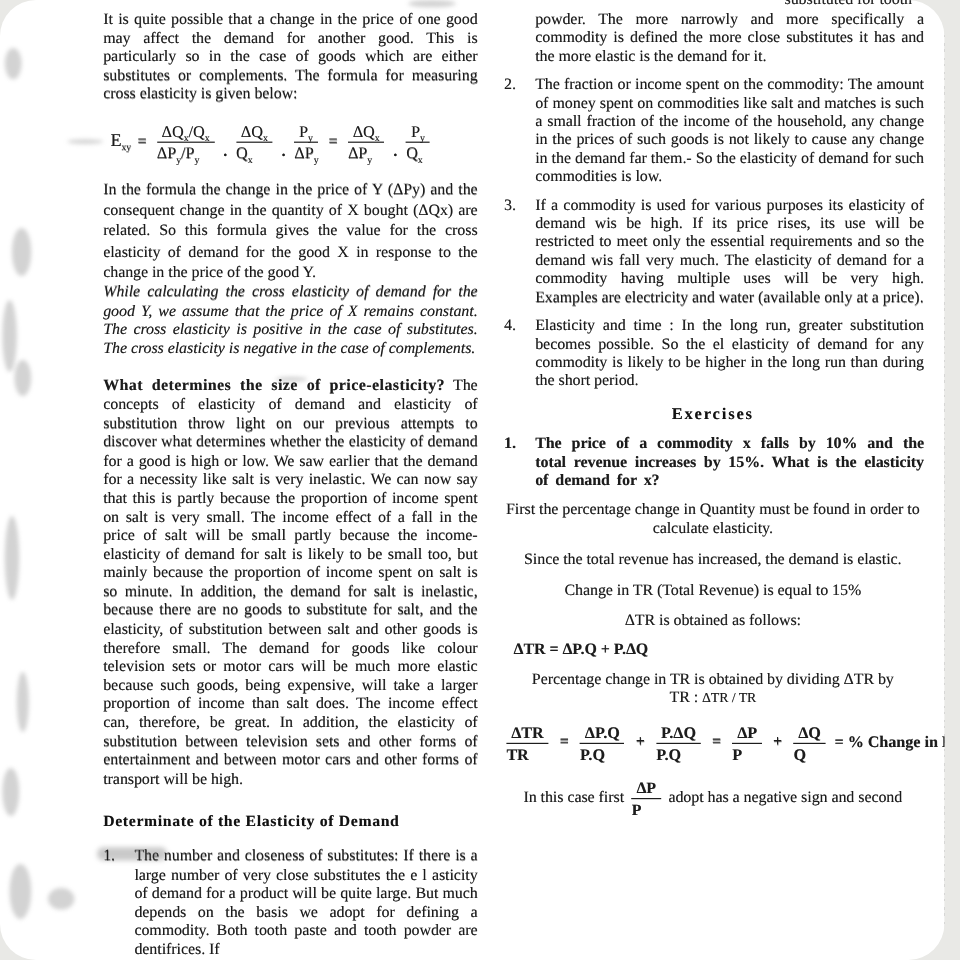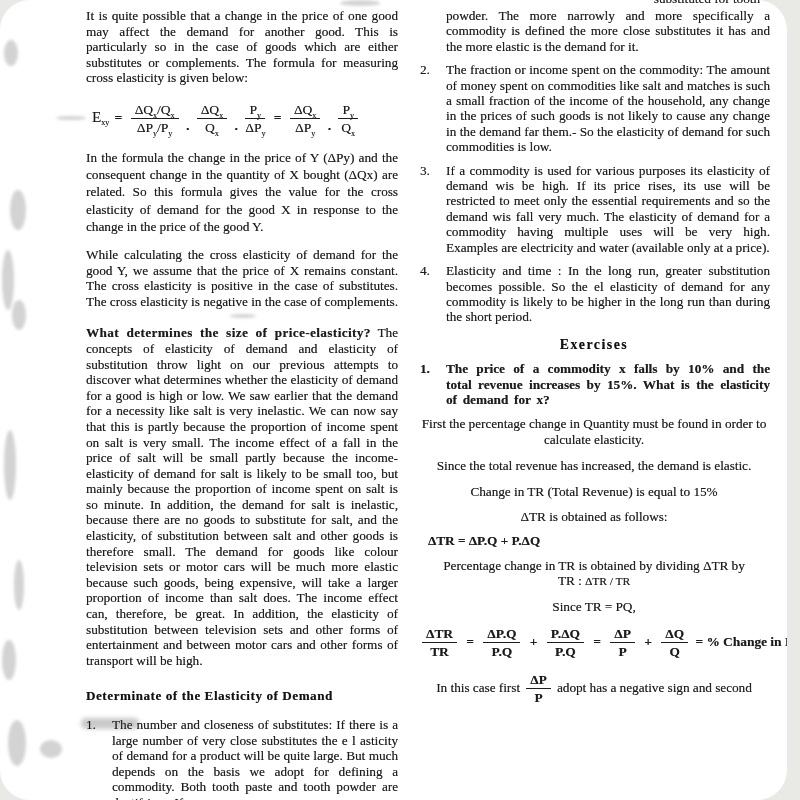--- a/index.html
+++ b/index.html
@@ -17,21 +17,21 @@
   .h-ex{display:block;font-weight:bold;font-size:13.6px;letter-spacing:1.6px;color:#121212;}
   .lead-q{font-weight:bold;letter-spacing:0.4px;}
   
   .item{position:relative;margin-left:0;}
   .item .num{position:absolute;left:12px;top:0;}
   .item .txt{display:block;margin-left:38px;text-align:justify;}
   .item-left .num{left:0;}
   .item-left .txt{margin-left:26px;}
   
   .formula{white-space:nowrap;}
-  .frac{display:inline-block;vertical-align:middle;text-align:center;margin:0 3px;line-height:15px;}
+  .frac{display:inline-block;vertical-align:middle;text-align:left;margin:0 3px;line-height:15px;}
   .frac .num{display:block;border-bottom:1.3px solid #1d1d1d;padding:0 4px 1px;}
   .frac .den{display:block;padding-top:1px;}
   sub{font-size:8px;line-height:0;}
   .bigE{font-size:15px;}
   .dotsep{vertical-align:-8px;margin:0 1px;font-weight:bold;}
   .opsep{margin:0 2px;font-weight:bold;}
   .formula-cross{margin:16px 0 14px 6px;font-size:13.5px;}
   .formula-tr{margin:12px 0 0 10px;font-size:13.4px;font-weight:bold;}
   .formula-tr .frac{margin:0 4px;}
   .eq-line{font-weight:bold;margin-left:10px;}
@@ -102,21 +102,21 @@
         <span class="den"><span>ΔP</span><sub>y</sub></span>
       </span>
       <span class="dotsep">.</span>
       <span class="frac">
         <span class="num"><span>P</span><sub>y</sub></span>
         <span class="den"><span>Q</span><sub>x</sub></span>
       </span>
     </div>
 
     <p class="p-wide">In the formula the change in the price of Y (ΔPy) and the consequent change in the quantity of X bought (ΔQx) are related. So this formula gives the value for the cross elasticity of demand for the good X in response to the change in the price of the good Y.</p>
-    <p style="margin-top:12px;">While calculating the cross elasticity of demand for the good Y, we assume that the price of X remains constant. The cross elasticity is positive in the case of substitutes. The cross elasticity is negative in the case of complements.</p>
+    <p style="margin-top:0;font-style:italic;">While calculating the cross elasticity of demand for the good Y, we assume that the price of X remains constant. The cross elasticity is positive in the case of substitutes. The cross elasticity is negative in the case of complements.</p>
 
     <p style="margin-top:16px;"><span class="lead-q">What determines the size of price-elasticity?</span> <span>The concepts of elasticity of demand and elasticity of substitution throw light on our previous attempts to discover what determines whether the elasticity of demand for a good is high or low. We saw earlier that the demand for a necessity like salt is very inelastic. We can now say that this is partly because the proportion of income spent on salt is very small. The income effect of a fall in the price of salt will be small partly because the income-elasticity of demand for salt is likely to be small too, but mainly because the proportion of income spent on salt is so minute. In addition, the demand for salt is inelastic, because there are no goods to substitute for salt, and the elasticity, of substitution between salt and other goods is therefore small. The demand for goods like colour television sets or motor cars will be much more elastic because such goods, being expensive, will take a larger proportion of income than salt does. The income effect can, therefore, be great. In addition, the elasticity of substitution between television sets and other forms of entertainment and between motor cars and other forms of transport will be high.</span></p>
 
     <span class="h-sec" style="margin-top:20px;">Determinate of the Elasticity of Demand</span>
 
     <div class="item item-left" style="margin-top:13px;">
       <div class="smudge"></div>
       <span class="num">1.</span>
       <span class="txt">The number and closeness of substitutes: If there is a large number of very close substitutes the e l asticity of demand for a product will be quite large. But much depends on the basis we adopt for defining a commodity. Both tooth paste and tooth powder  are dentifrices. If</span>
     </div>
@@ -148,21 +148,20 @@
       <span class="num" style="font-weight:bold;">1.</span>
       <span class="txt">The price of a commodity x falls by 10% and the total revenue increases by 15%. What is the elasticity of demand for x?</span>
     </div>
 
     <p class="rp" style="margin-top:9px;">First the percentage change in Quantity must be found in order to calculate elasticity.</p>
     <p class="rp" style="margin-top:11px;">Since the total revenue has increased, the demand is elastic.</p>
     <p class="rp" style="margin-top:10px;">Change in TR (Total Revenue) is equal to 15%</p>
     <p class="rp" style="margin-top:10px;">ΔTR is obtained as follows:</p>
     <p class="eq-line" style="margin-top:9px;margin-left:20px;">ΔTR = ΔP.Q + P.ΔQ</p>
     <p class="rp" style="margin-top:9px;"><span>Percentage change in TR is obtained by dividing ΔTR  by</span><br><span>TR :</span> <span class="fsmall">ΔTR / TR</span></p>
-    <p class="rp" style="margin-top:9px;">Since TR = PQ,</p>
 
     <div class="formula formula-tr">
       <span class="frac">
         <span class="num">ΔTR</span><span class="den">TR</span>
       </span>
       <span class="opsep">=</span>
       <span class="frac">
         <span class="num">ΔP.Q</span><span class="den">P.Q</span>
       </span>
       <span class="opsep">+</span>

